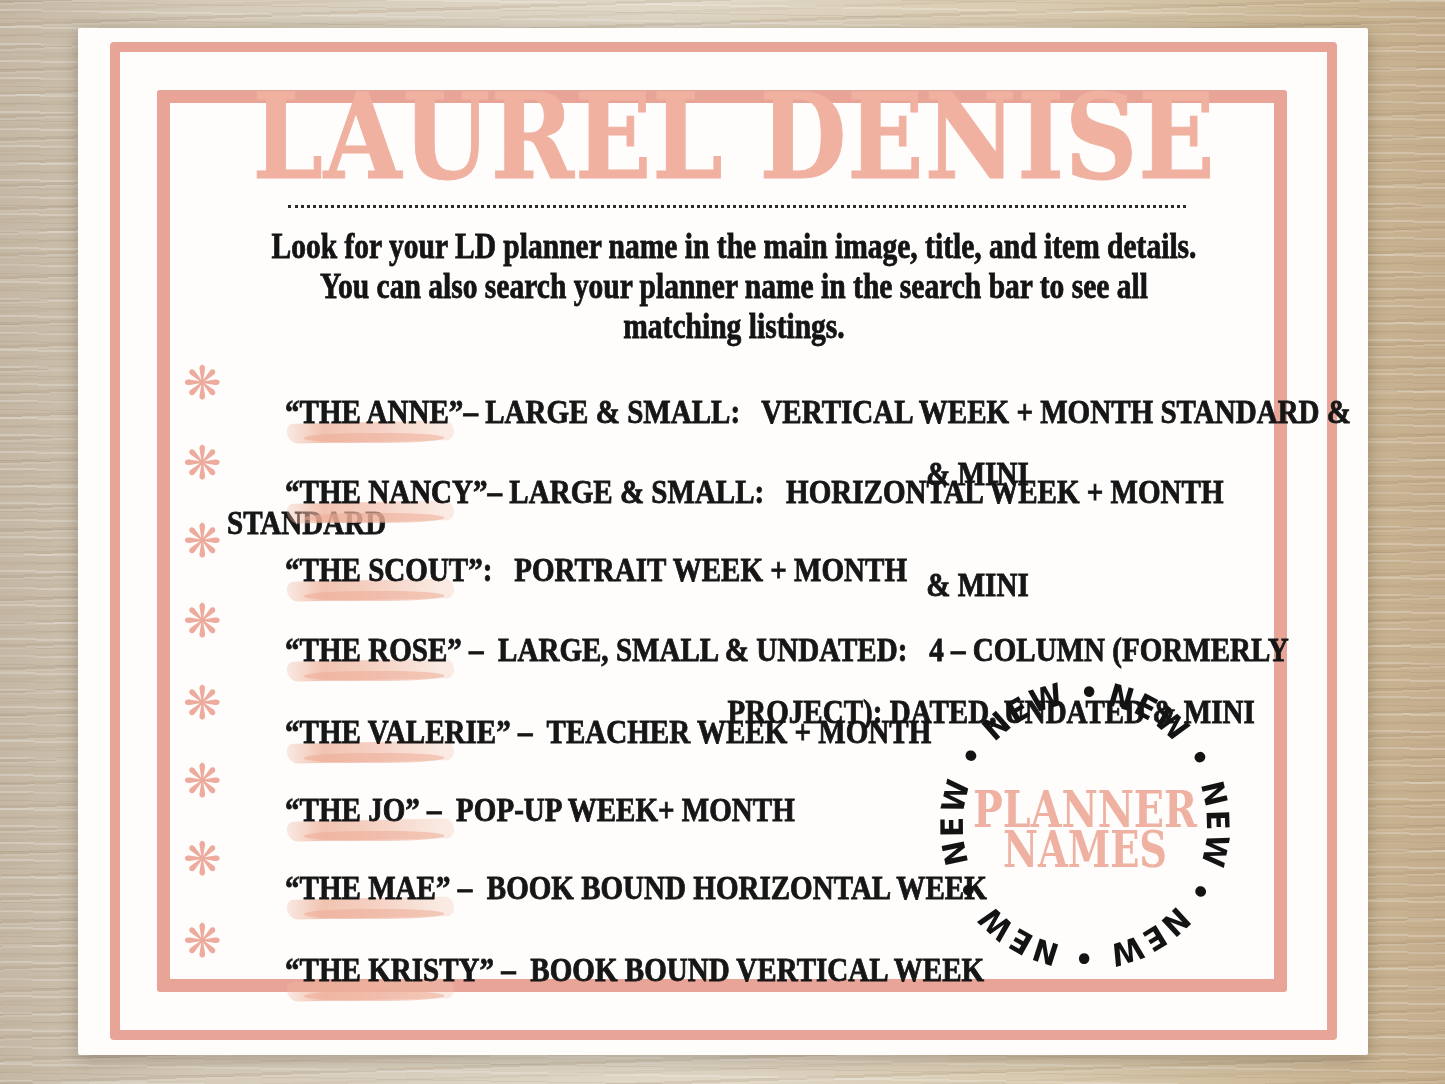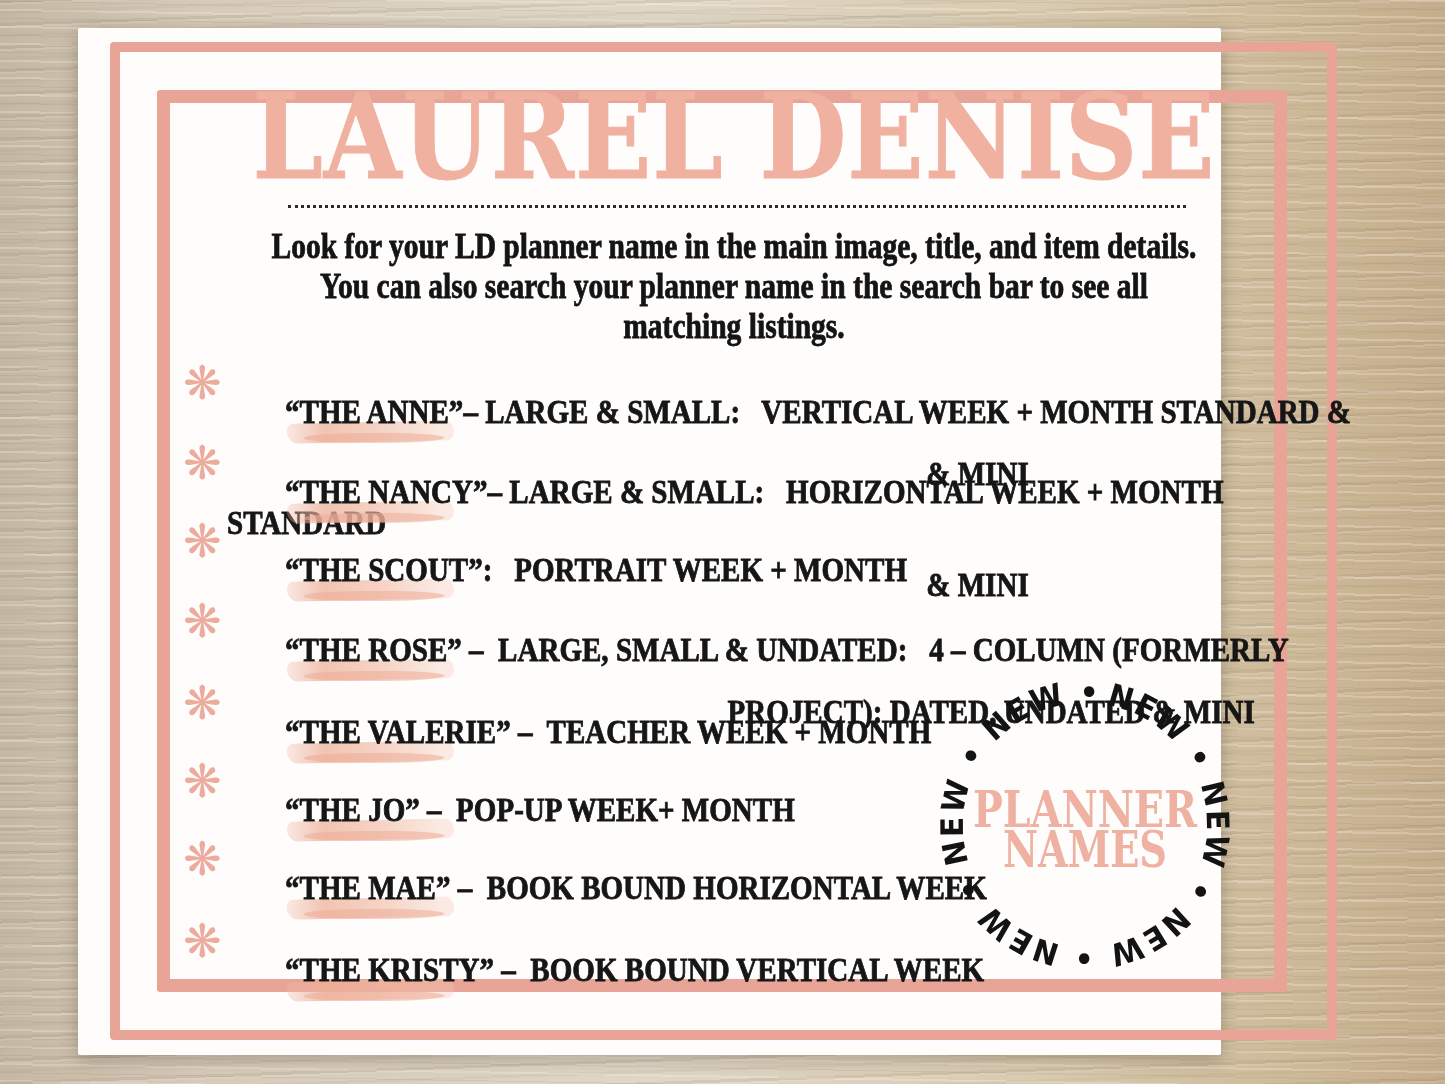--- a/index.html
+++ b/index.html
@@ -10,21 +10,21 @@
     position:relative;width:1445px;height:1084px;
     background-color:#d7ccbb;
     background-image:
       repeating-linear-gradient(178deg, rgba(139,112,82,.13) 0 3px, rgba(255,255,255,.12) 3px 5px, rgba(0,0,0,0) 5px 11px, rgba(158,132,98,.09) 11px 14px, rgba(0,0,0,0) 14px 23px),
       repeating-linear-gradient(181deg, rgba(255,255,255,.22) 0 2px, rgba(0,0,0,0) 2px 9px, rgba(118,94,68,.10) 9px 10px, rgba(0,0,0,0) 10px 17px),
       linear-gradient(90deg, #c4b8a4 0%, #d6cbb9 14%, #e0d7c7 45%, #d9cbb0 72%, #cbb795 92%, #c4ad8c 100%),
       linear-gradient(180deg, #ddd5c7 0%, #dcd1c0 38%, #ded3c1 58%, #cec0aa 80%, #b3a28a 100%);
   }
 
   .card{
-    position:absolute;left:78px;top:28px;width:1143px;height:1027px;
+    position:absolute;left:78px;top:28px;width:1290px;height:1027px;
     background:#fefdfc;border-radius:2px;
     box-shadow:0 4px 18px rgba(70,55,40,.35);
   }
   .border-outer{
     position:absolute;left:32px;top:14px;width:1227px;height:998px;
     box-sizing:border-box;border:10px solid #e8a597;border-radius:4px;
   }
   .border-inner{
     position:absolute;left:79px;top:62px;width:1130px;height:902px;
     box-sizing:border-box;border:13px solid #e8a597;border-radius:3px;

